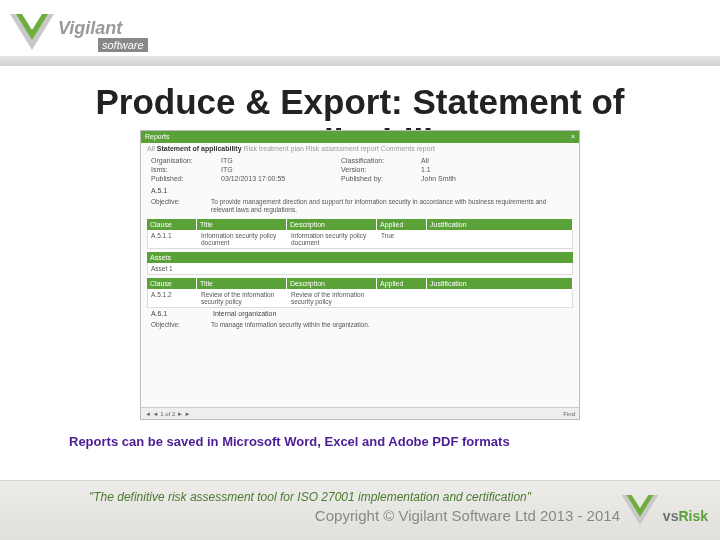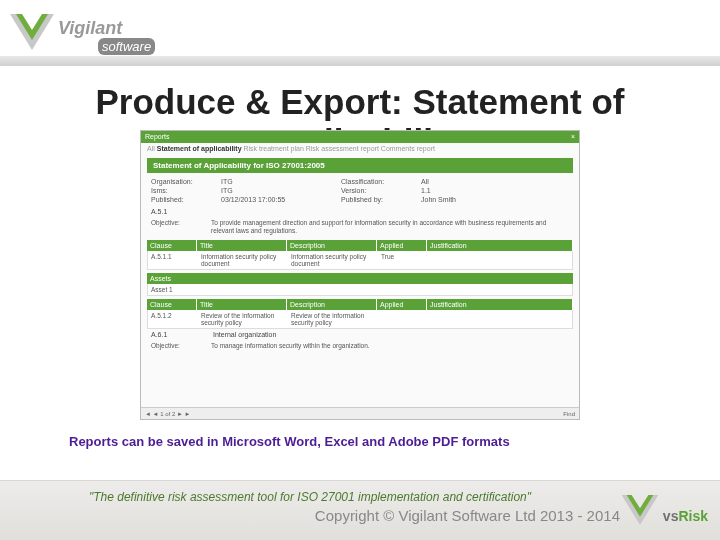--- a/index.html
+++ b/index.html
@@ -2,21 +2,21 @@
 <html><head>
 <meta charset="utf-8">
 <style>
   * { margin: 0; padding: 0; box-sizing: border-box; }
   body { width: 720px; height: 540px; font-family: Arial, sans-serif; background: #fff; position: relative; overflow: hidden; }
   
   .header-band { position: absolute; top: 56px; left: 0; right: 0; height: 10px; background: linear-gradient(to bottom, #e8e8e8, #d0d0d0); }
   
   .logo-top { position: absolute; top: 8px; left: 8px; width: 150px; height: 48px; }
   .logo-text-top { position: absolute; top: 10px; left: 50px; font-size: 18px; font-weight: bold; color: #999; font-style: italic; }
-  .logo-sub-top { position: absolute; top: 30px; left: 90px; font-size: 13px; color: #888; background: #888; color: #fff; padding: 1px 4px; border-radius: 6px; font-style: italic; }
+  .logo-sub-top { position: absolute; top: 30px; left: 90px; font-size: 11px; color: #888; background: #888; color: #fff; padding: 1px 4px; border-radius: 0; font-style: italic; }
   
   .slide-title { position: absolute; top: 82px; left: 0; right: 0; text-align: center; font-size: 35px; color: #222; font-family: Liberation Sans, sans-serif; }
   
   .screenshot { position: absolute; top: 130px; left: 140px; width: 440px; height: 290px; border: 1px solid #bbb; background: #fafafa; font-size: 7px; overflow: hidden; }
   .sc-greenbar { background: #5aa138; height: 12px; padding: 1px 4px; color: #fff; font-size: 7px; line-height: 10px; position: relative; }
   .sc-greenbar .close { position: absolute; right: 4px; top: 1px; color: #fff; }
   .sc-iso-tabs { padding: 3px 6px; font-size: 8px; }
   .sc-iso-tabs .active { color: #5aa138; font-weight: bold; }
   .sc-iso-tabs .inactive { color: #aaa; margin-left: 6px; }
   .sc-subtabs { padding: 2px 6px; font-size: 7px; color: #999; }
@@ -81,21 +81,20 @@
     <span>Reports</span>
     <span class="close">×</span>
   </div>
   <div class="sc-subtabs">
     <span>All</span>
     <span class="active2">Statement of applicability</span>
     <span>Risk treatment plan</span>
     <span>Risk assessment report</span>
     <span>Comments report</span>
   </div>
-  <div class="sc-soa-title">Statement of Applicability for ISO 27001:2005</div>
   <div class="sc-meta">
     <div class="sc-meta-row">
       <span class="lbl">Organisation:</span>
       <span class="val">ITG</span>
       <span class="lbl2">Classification:</span>
       <span>All</span>
     </div>
     <div class="sc-meta-row">
       <span class="lbl">Isms:</span>
       <span class="val">ITG</span>

